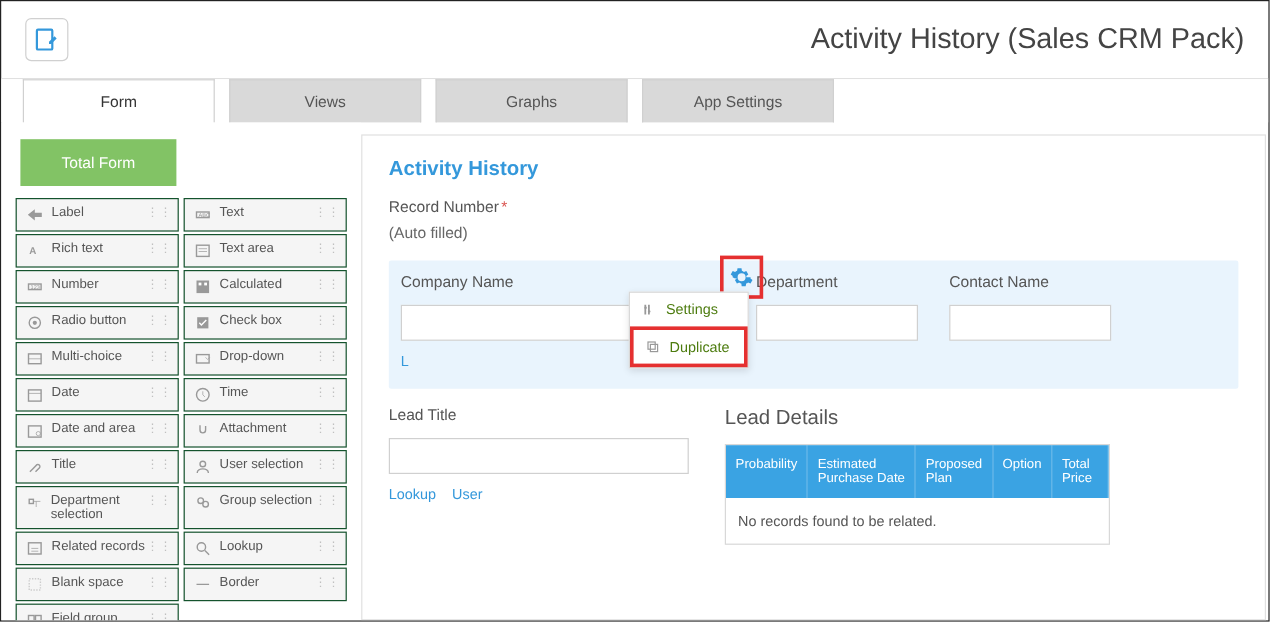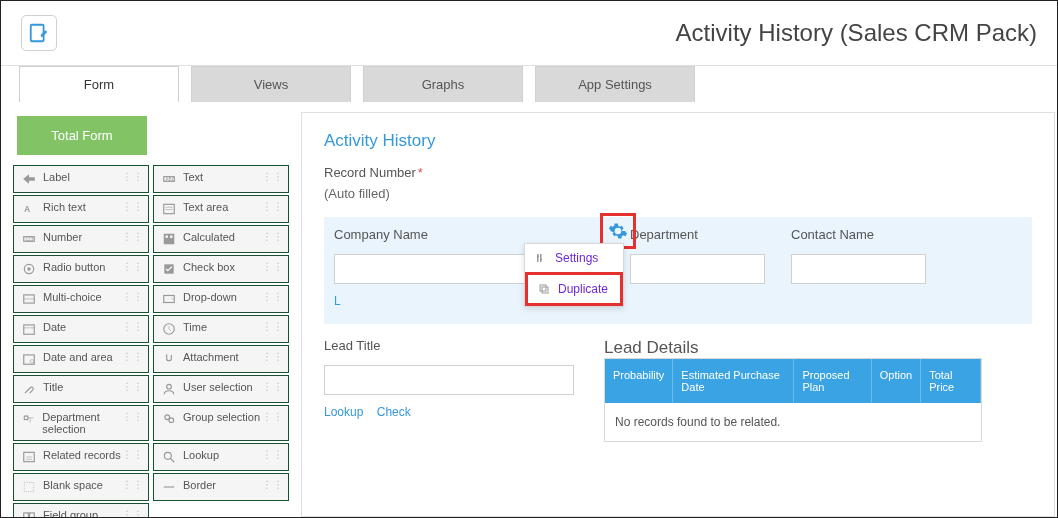--- a/index.html
+++ b/index.html
@@ -12,39 +12,39 @@
   .tab { width: 160px; text-align: center; padding: 10px 0; font-size: 13px; color: #555; background: #d9d9d9; border: 1px solid #d0d0d0; border-bottom: none; cursor: pointer; }
   .tab.active { background: #fff; color: #333; }
   .body { display: flex; flex: 1; overflow: hidden; }
   .sidebar { width: 300px; background: #fff; padding: 10px 12px; border-right: 0; }
   .save-btn { width: 130px; background: #82c365; color: #fff; border: none; padding: 12px 0; font-size: 13px; margin: 4px 0 10px 4px; cursor: pointer; }
   .palette { display: grid; grid-template-columns: 1fr 1fr; gap: 2px 4px; }
   .pitem { display: flex; align-items: flex-start; background: #f5f5f5; padding: 5px 6px; font-size: 11px; color: #555; border: 1px solid #14532d; position: relative; cursor: grab; }
   .pitem .pi-icon { width: 18px; height: 16px; display: inline-flex; align-items: center; justify-content: center; margin-right: 5px; color: #888; }
   .pitem .grip { position: absolute; right: 4px; color: #c0c0c0; font-size: 10px; letter-spacing: 1px; }
   .canvas { flex: 1; padding: 18px 22px 18px 22px; background: #fff; border: 1px solid #e0e0e0; margin: 10px 2px 0 0; overflow: hidden; position: relative; }
-  .section-title { color: #3498db; font-size: 17px; font-weight: 400; margin-bottom: 14px; }
+  .section-title { color: #3498db; font-size: 17px; font-weight: 700; margin-bottom: 14px; }
   .field-lbl { font-size: 13px; color: #555; margin-bottom: 6px; }
   .req { color: #d9534f; margin-left: 2px; }
   .autofill { font-size: 13px; color: #666; margin-bottom: 16px; }
   .inline-row { display: flex; align-items: flex-start; gap: 26px; background: #e9f4fd; padding: 10px 10px 16px 10px; border-radius: 2px; margin-bottom: 14px; position: relative; }
   .field-col { display: flex; flex-direction: column; }
   .field-col.w1 { width: 250px; justify-content: space-between; }
   .field-col.w2 { width: 135px; }
   .inp { border: 1px solid #d0d0d0; height: 30px; background: #fff; margin-top: 6px; }
   .lookup-links { font-size: 12px; margin-top: 10px; }
   .lookup-links a { color: #3498db; text-decoration: none; margin-right: 10px; }
   .gear-hotspot { position: absolute; top: -4px; left: 276px; width: 36px; height: 36px; border: 3px solid #e53030; display: flex; align-items: center; justify-content: center; }
   .gear-menu { position: absolute; top: 26px; left: 200px; width: 100px; background: #fff; border: 1px solid #d8d8d8; box-shadow: 0 2px 6px rgba(0,0,0,0.12); z-index: 5; }
-  .gear-menu .mi { display: flex; align-items: center; gap: 6px; padding: 7px 10px; font-size: 12px; color: #6d28d9; cursor: pointer; }
+  .gear-menu .mi { display: flex; align-items: center; gap: 6px; padding: 7px 10px; font-size: 12px; color: #4d7c0f; cursor: pointer; }
   .gear-menu .mi:last-child { border: 3px solid #e53030; }
   .gear-menu .mi-icon { width: 14px; color: #999; display: flex; }
   .row2 { display: flex; align-items: flex-start; gap: 30px; }
   .ld-title { font-size: 17px; color: #555; }
-  .table-wrap { border: 1px solid #d8d8d8; width: 378px; font-size: 11px; }
+  .table-wrap { margin-top: 12px; border: 1px solid #d8d8d8; width: 321px; font-size: 11px; }
   .thead { display: flex; background: #3aa3e3; color: #fff; }
   .thead div { padding: 10px 8px; border-right: 1px solid rgba(255,255,255,0.25); }
   .tbody { padding: 12px 10px; color: #555; font-size: 12px; }
   svg { display: block; }
 </style>
 </head>
 <body>
 
 <div class="app">
   <div class="header">
@@ -349,21 +349,21 @@
           <div class="inp"></div>
         </div>
       </div>
 
       <div class="row2">
         <div class="field-col w1">
           <div class="field-lbl">Lead Title</div>
           <div class="inp"></div>
           <div class="lookup-links">
             <a href="#">Lookup</a>
-            <a href="#">Check</a>
+            <a href="#">User</a>
           </div>
         </div>
         <div class="field-col" style="flex:1;">
           <div class="ld-title">Lead Details</div>
           <div class="table-wrap">
             <div class="thead" id="thead">
                 <div>Probability</div>
                 <div>Estimated Purchase Date</div>
                 <div>Proposed Plan</div>
                 <div>Option</div>

